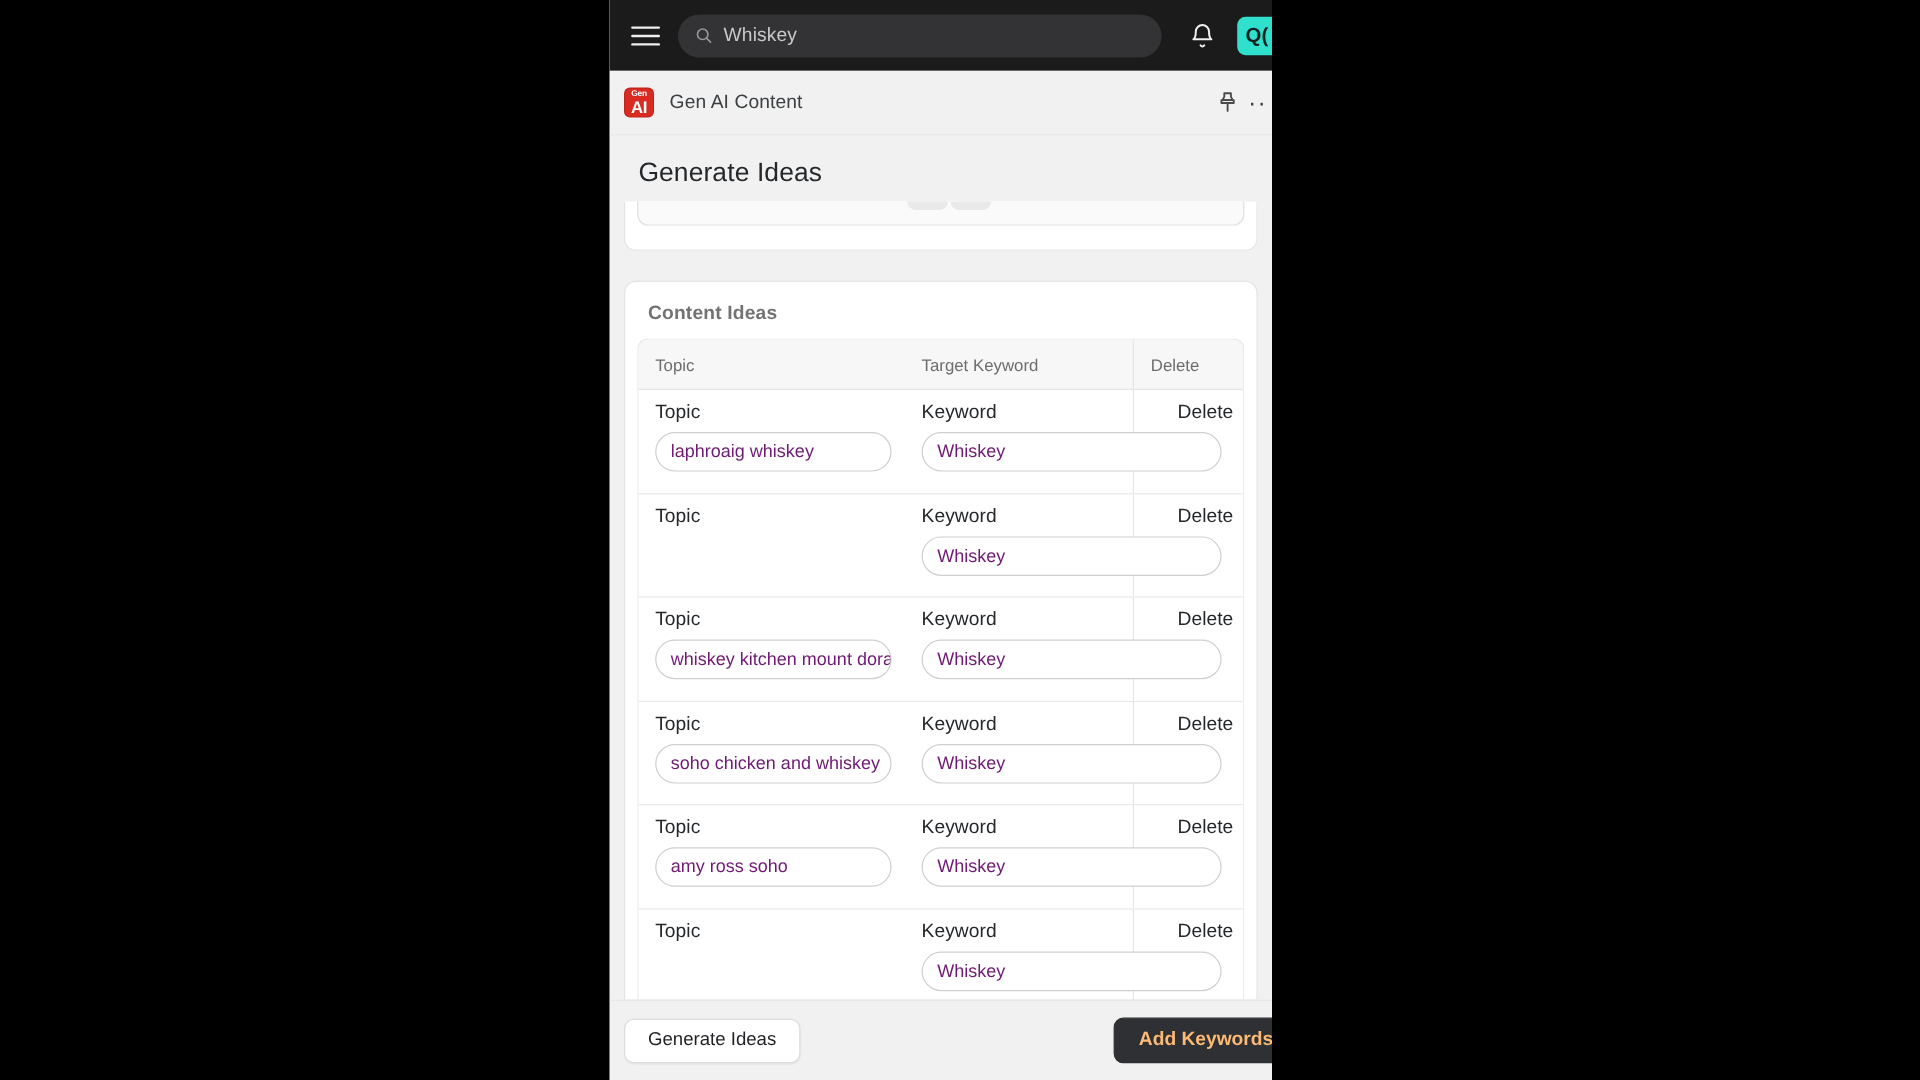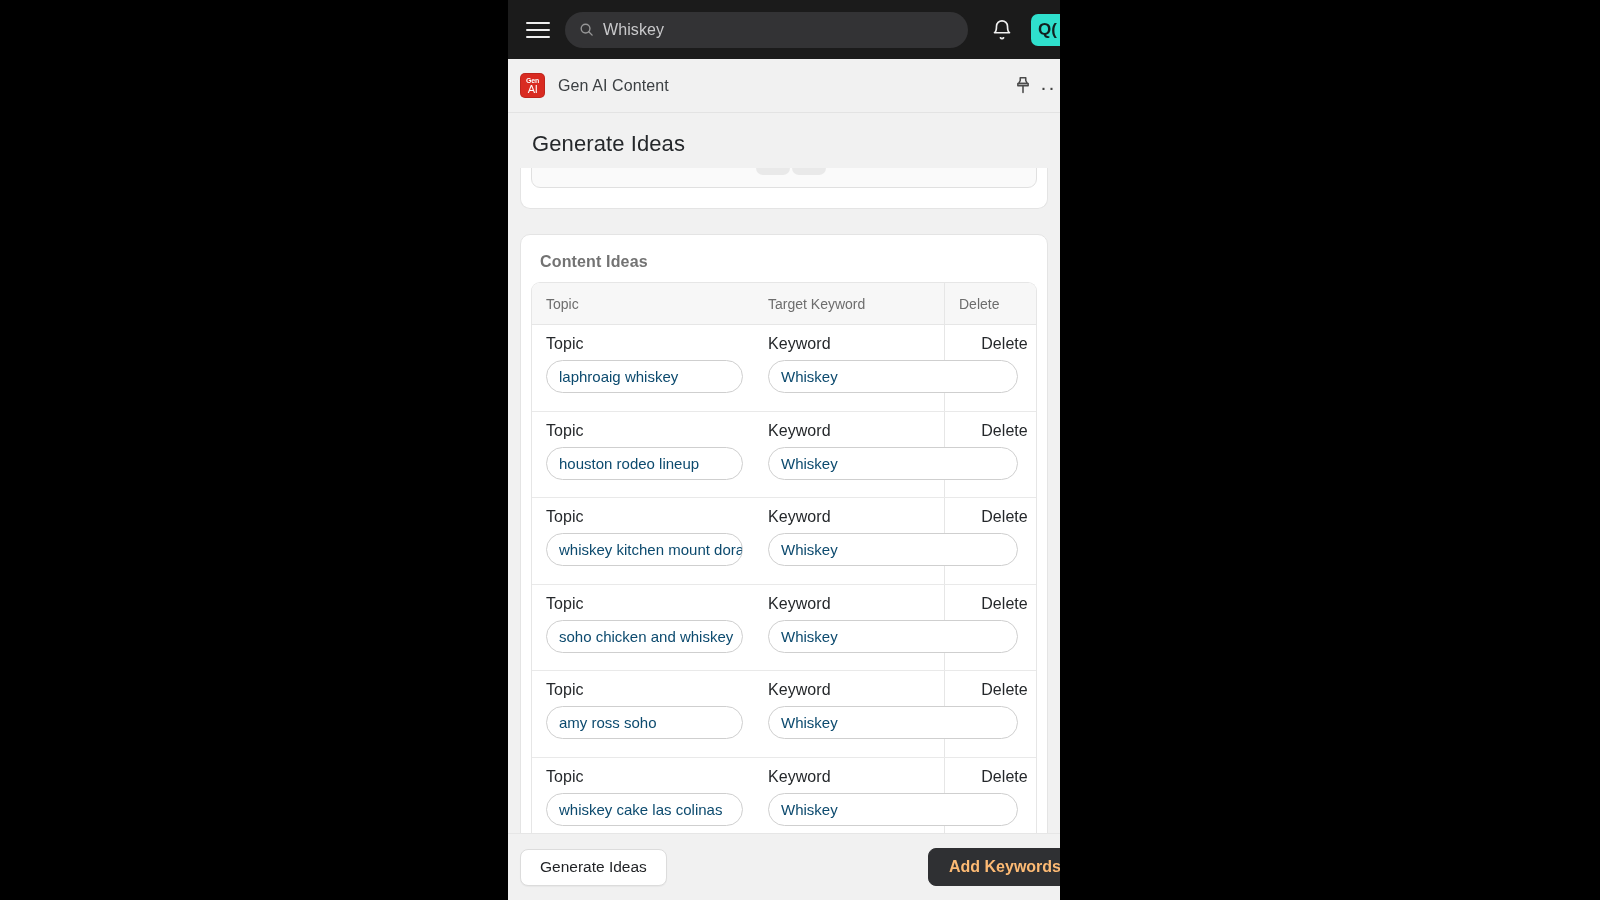--- a/index.html
+++ b/index.html
@@ -74,21 +74,21 @@
   }
   #applogo {
     width: 25px; height: 25px; border-radius: 5px;
     background: #d92b21;
     display: flex; flex-direction: column;
     align-items: center; justify-content: center;
     flex: 0 0 auto; line-height: 1;
     box-shadow: inset 0 0 0 1px rgba(0,0,0,.12);
   }
   #applogo .l1 { font-size: 7px; color: #fff; font-weight: 700; letter-spacing: -.2px; }
-  #applogo .l2 { font-size: 11px; color: #fff; font-weight: 400; letter-spacing: -.4px; text-align: right; }
+  #applogo .l2 { font-size: 14px; color: #fff; font-weight: 700; letter-spacing: -.4px; text-align: right; }
   #appname {
     margin-left: 13px; font-size: 16px; color: #3c4043; letter-spacing: .1px;
   }
   #pin-btn {
     position: absolute; right: 26px; top: 50%; transform: translateY(-50%);
     width: 22px; height: 22px; cursor: pointer;
   }
   #more-btn {
     position: absolute; right: -2px; top: 50%; transform: translateY(-50%);
     font-size: 21px; color: #444; letter-spacing: 1px; cursor: pointer;
@@ -169,21 +169,21 @@
     position: relative;
   }
   .tbody-row:last-child { border-bottom: none; }
   .cell { padding: 10px 0 0 14px; position: relative; }
   .cell-label {
     font-size: 16px; color: #25282b; margin-bottom: 7px; letter-spacing: .05px;
   }
   .cell-input {
     height: 33px; border: 1px solid #cfcfcf; border-radius: 17px;
     background: #fff; display: flex; align-items: center;
-    padding: 0 12px; font-size: 15px; color: #0c4a6e;
+    padding: 0 12px; font-size: 15px; color: #701a75;
     white-space: nowrap; overflow: hidden; cursor: text;
   }
   .cell.col-topic   .cell-input { width: 197px; }
   .cell.col-keyword .cell-input { width: 250px; }
   .cell.col-delete  { padding-left: 10px; text-align: center; }
   .cell.col-delete .cell-label { font-size: 16px; color: #25282b; margin-bottom: 9px; }
   .trash-btn {
     width: 22px; height: 22px; margin: 0 auto; display: block; cursor: pointer;
   }
 
@@ -311,21 +311,20 @@
                   <path d="M9.5 7V4.8h5V7"></path>
                   <path d="M6.4 7l1 12.2h9.2L17.6 7"></path>
                   <line x1="10.3" y1="10.4" x2="10.6" y2="16.6"></line>
                   <line x1="13.7" y1="10.4" x2="13.4" y2="16.6"></line>
                 </svg>
               </div>
             </div>
             <div class="trow tbody-row">
               <div class="cell col-topic">
                 <div class="cell-label">Topic</div>
-                <div class="cell-input">houston rodeo lineup</div>
               </div>
               <div class="cell col-keyword">
                 <div class="cell-label">Keyword</div>
                 <div class="cell-input">Whiskey</div>
               </div>
               <div class="cell col-delete">
                 <div class="cell-label">Delete</div>
                 <svg class="trash-btn" viewBox="0 0 24 24" fill="none" stroke="#2b2b2b" stroke-width="1.7" stroke-linecap="round" stroke-linejoin="round">
                   <path d="M4 7h16"></path>
                   <path d="M9.5 7V4.8h5V7"></path>
@@ -391,21 +390,20 @@
                   <path d="M9.5 7V4.8h5V7"></path>
                   <path d="M6.4 7l1 12.2h9.2L17.6 7"></path>
                   <line x1="10.3" y1="10.4" x2="10.6" y2="16.6"></line>
                   <line x1="13.7" y1="10.4" x2="13.4" y2="16.6"></line>
                 </svg>
               </div>
             </div>
             <div class="trow tbody-row">
               <div class="cell col-topic">
                 <div class="cell-label">Topic</div>
-                <div class="cell-input">whiskey cake las colinas</div>
               </div>
               <div class="cell col-keyword">
                 <div class="cell-label">Keyword</div>
                 <div class="cell-input">Whiskey</div>
               </div>
               <div class="cell col-delete">
                 <div class="cell-label">Delete</div>
                 <svg class="trash-btn" viewBox="0 0 24 24" fill="none" stroke="#2b2b2b" stroke-width="1.7" stroke-linecap="round" stroke-linejoin="round">
                   <path d="M4 7h16"></path>
                   <path d="M9.5 7V4.8h5V7"></path>

